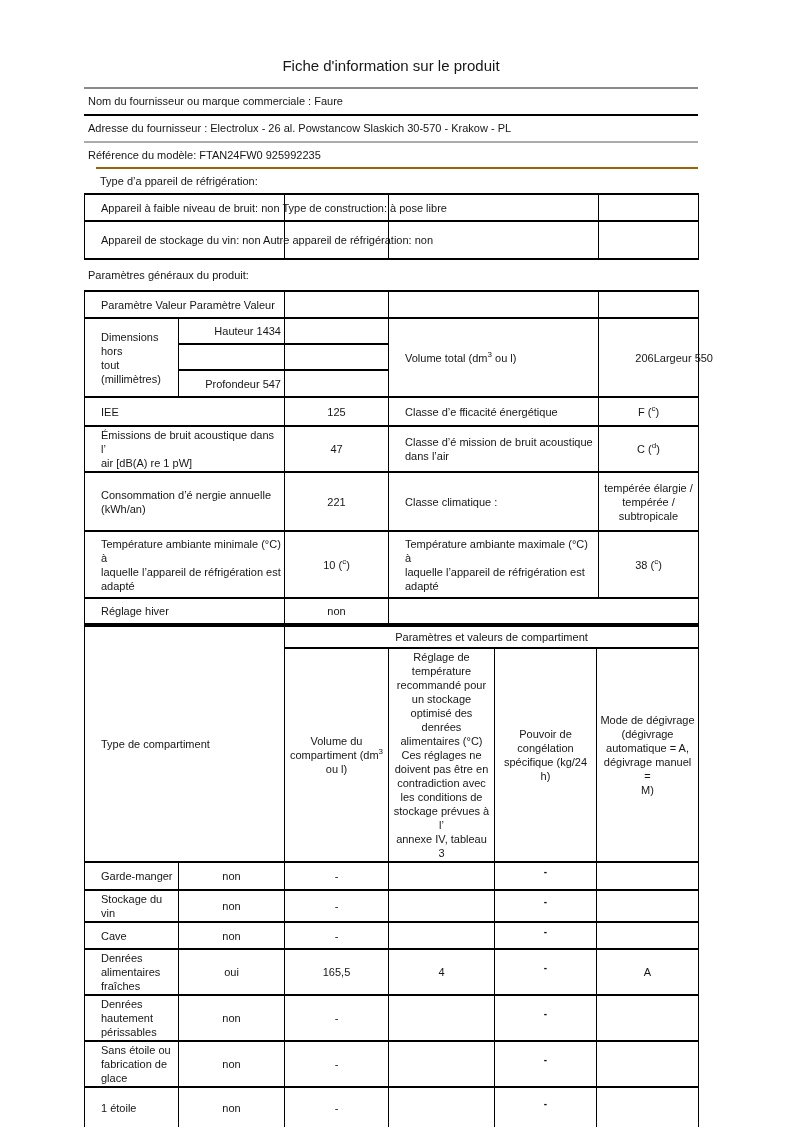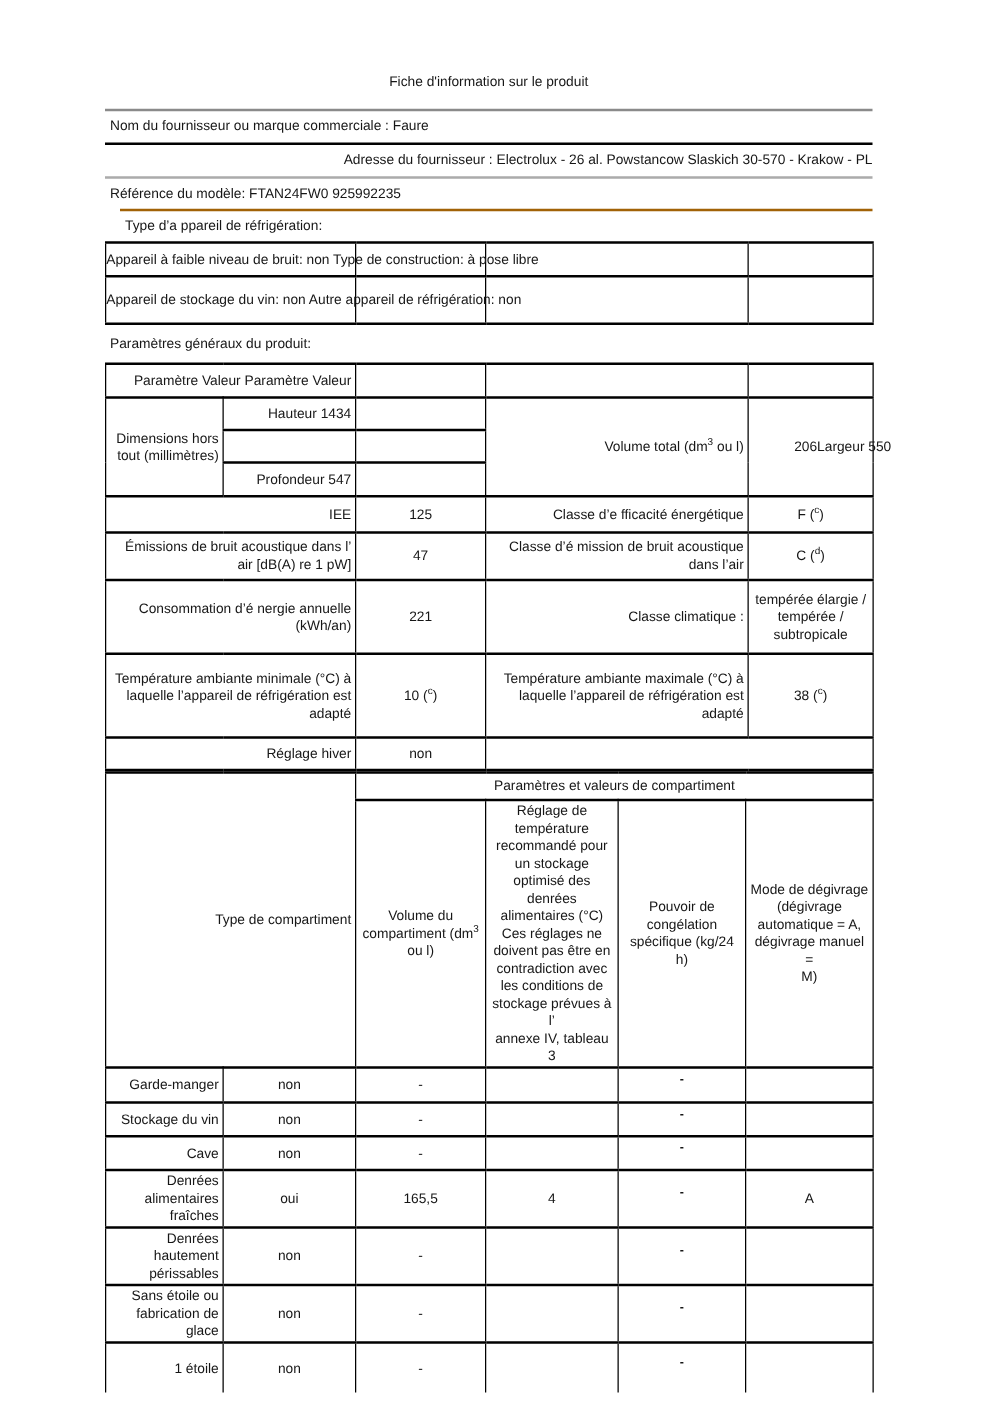--- a/index.html
+++ b/index.html
@@ -1,33 +1,33 @@
 <!DOCTYPE html>
 <html><head>
 <meta charset="utf-8">
 <style>
   html,body{margin:0;padding:0;}
   body{
     width:802px;height:1134px;background:#fff;position:relative;overflow:hidden;
     font-family:"Liberation Sans",sans-serif;font-size:11px;color:#161616;
   }
   .doc{position:absolute;left:84px;top:0;width:614px;}
-  .title{margin-top:57px;height:30px;line-height:18px;text-align:center;font-size:11px;}
+  .title{margin-top:57px;height:30px;line-height:18px;text-align:center;font-size:15px;}
   .info-row{box-sizing:border-box;height:27px;line-height:25px;padding-left:4px;
     border-top:2px solid #8a8a8a;white-space:nowrap;}
-  .info-row.line-black{border-top-color:#000;text-align:right;}
+  .info-row.line-black{border-top-color:#000;}
   .info-row.line-light{border-top-color:#ababab;height:26px;line-height:24px;}
   .sec-heading{box-sizing:border-box;padding-left:4px;display:flex;align-items:center;white-space:nowrap;}
   .h-type{height:26px;border-top:2px solid #a16207;margin-left:12px;}
   .h-general{height:30px;}
   .h-compart{height:31px;}
   table{border-collapse:collapse;table-layout:fixed;width:614px;}
   td{border:1px solid #000;border-top-width:2px;border-bottom-width:2px;
      padding:1px 3px;vertical-align:middle;line-height:14px;overflow:visible;}
-  .cL{text-align:right;padding-left:0;}
+  .cL{text-align:left;padding-left:16px;}
   .cC{text-align:center;margin-left:32px;}
   .cR{text-align:right;}
   .ovf span{white-space:nowrap;}
   .bleed span{display:inline-block;white-space:nowrap;margin-right:-18px;}
   tr.no-bottom td{border-bottom:none;}
   sup{font-size:8px;line-height:0;vertical-align:super;}
   .dash-raised{font-weight:bold;font-size:10px;}
   .dash-raised span{display:inline-block;position:relative;top:-4px;}
 </style>
 </head>

